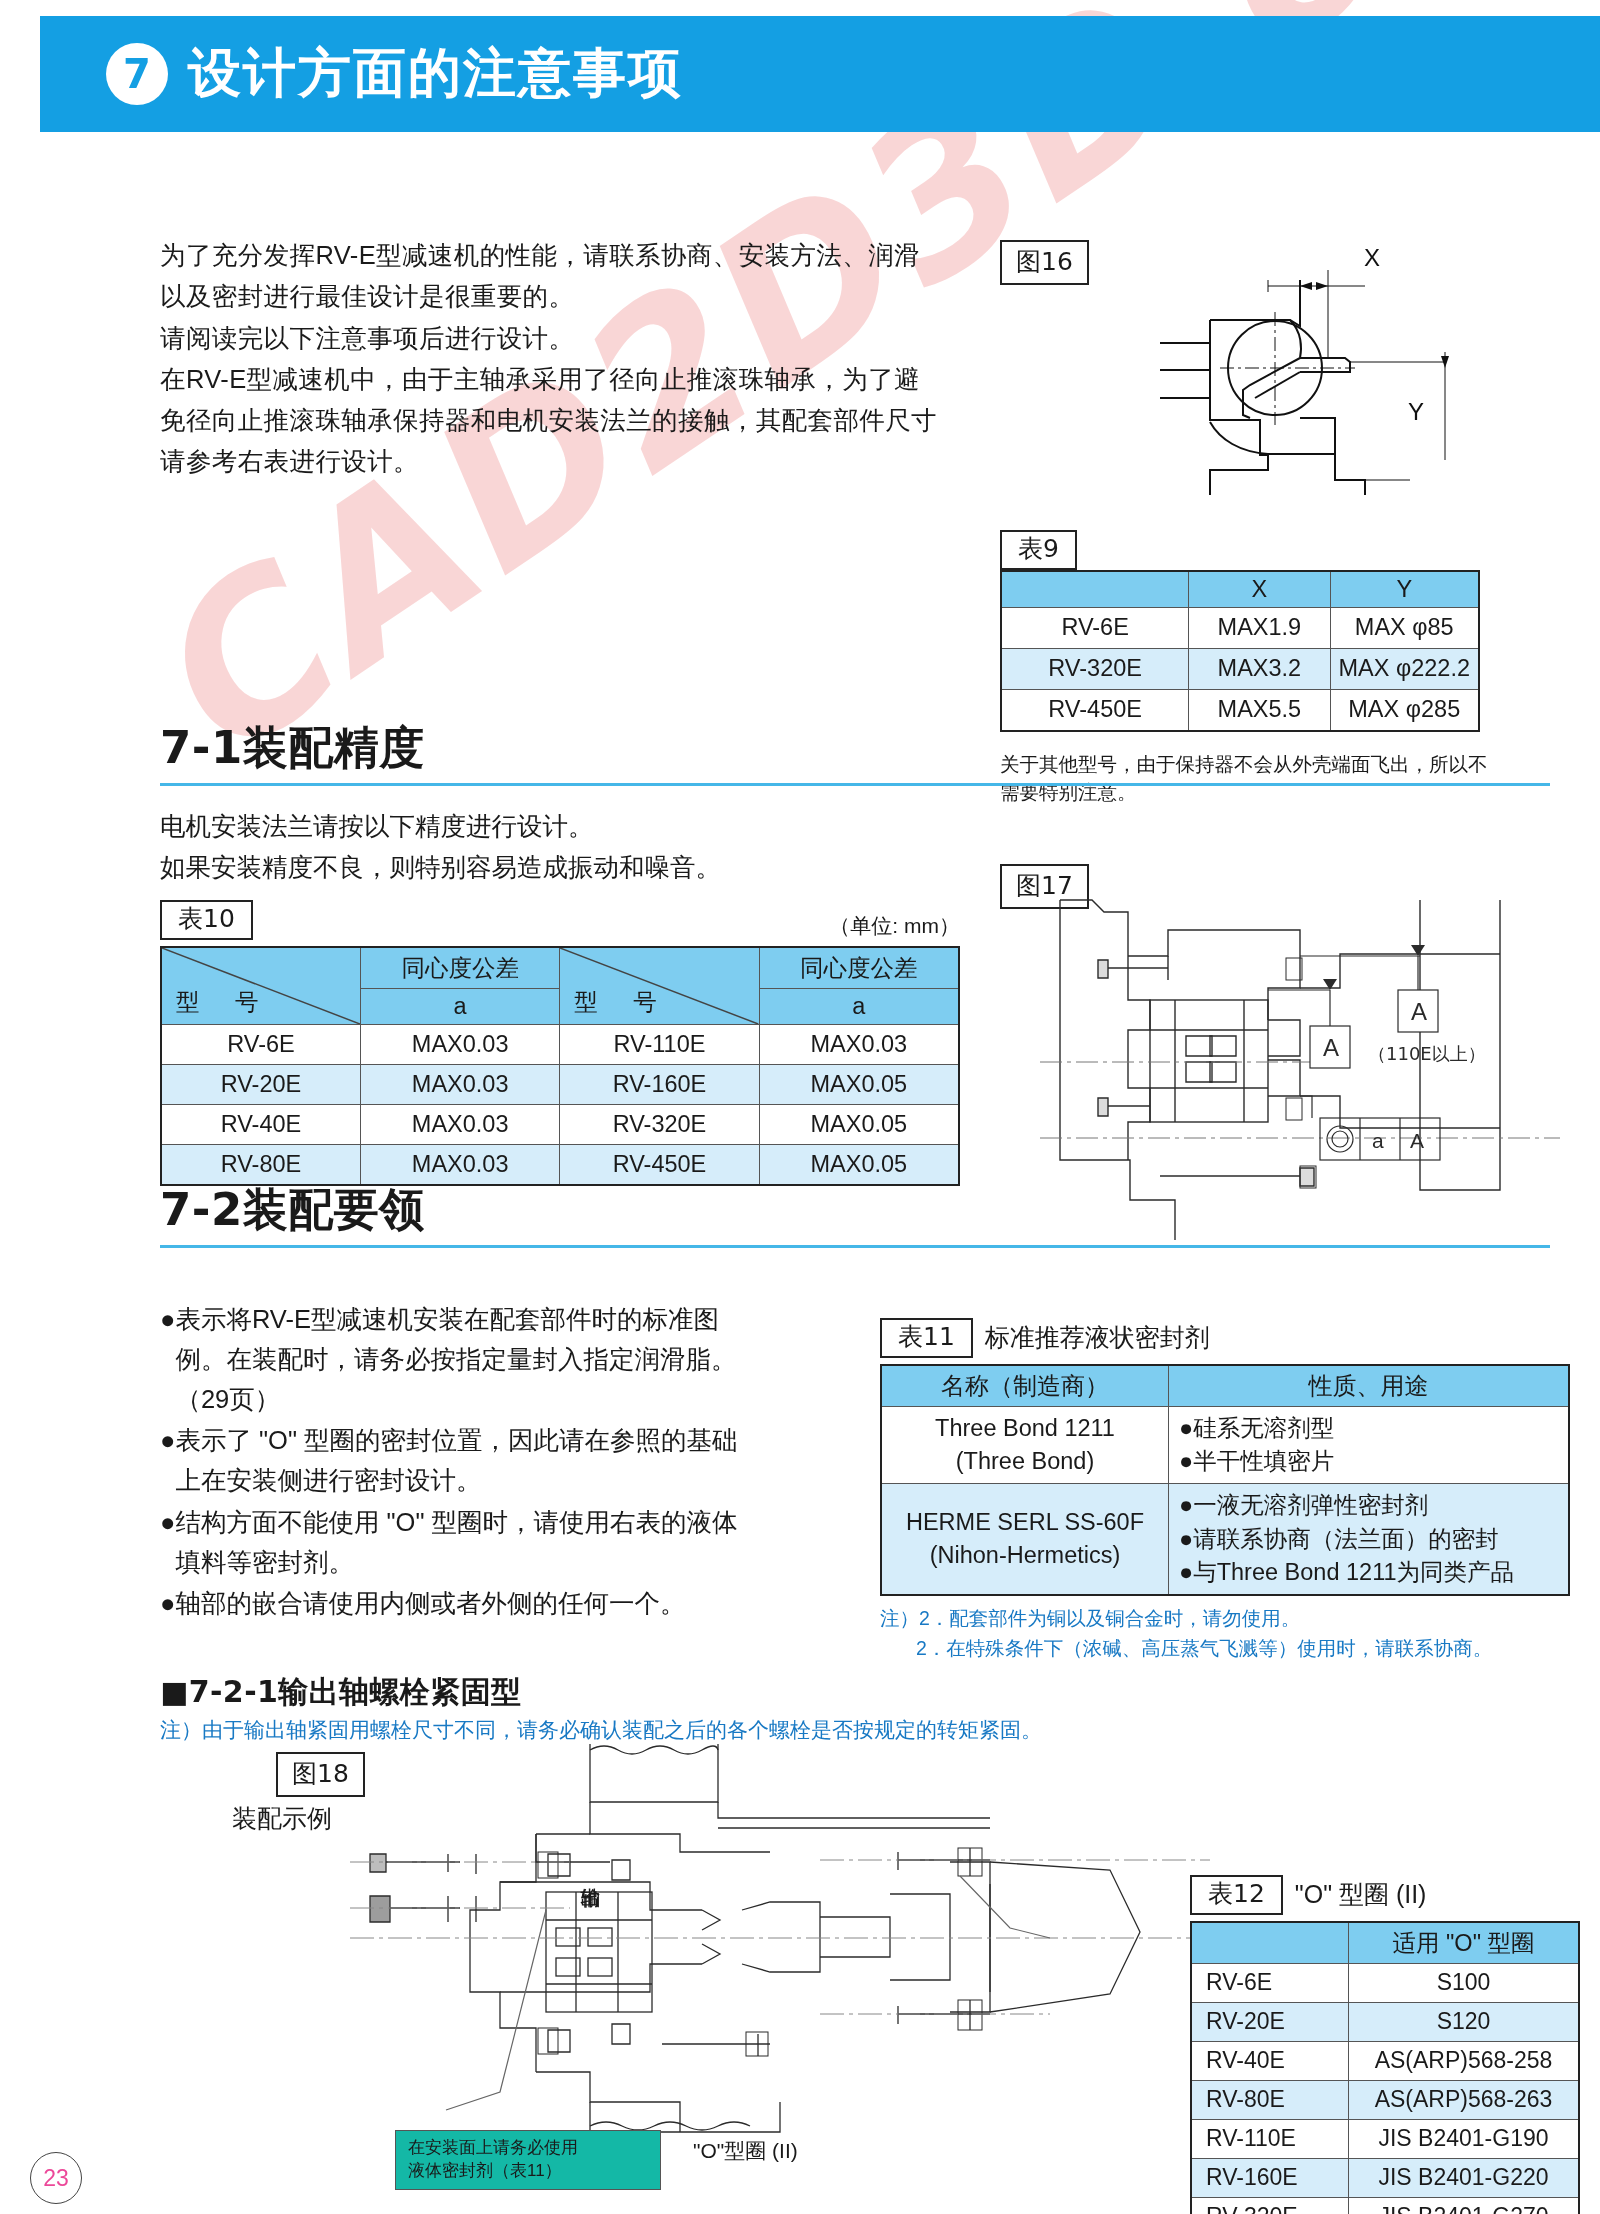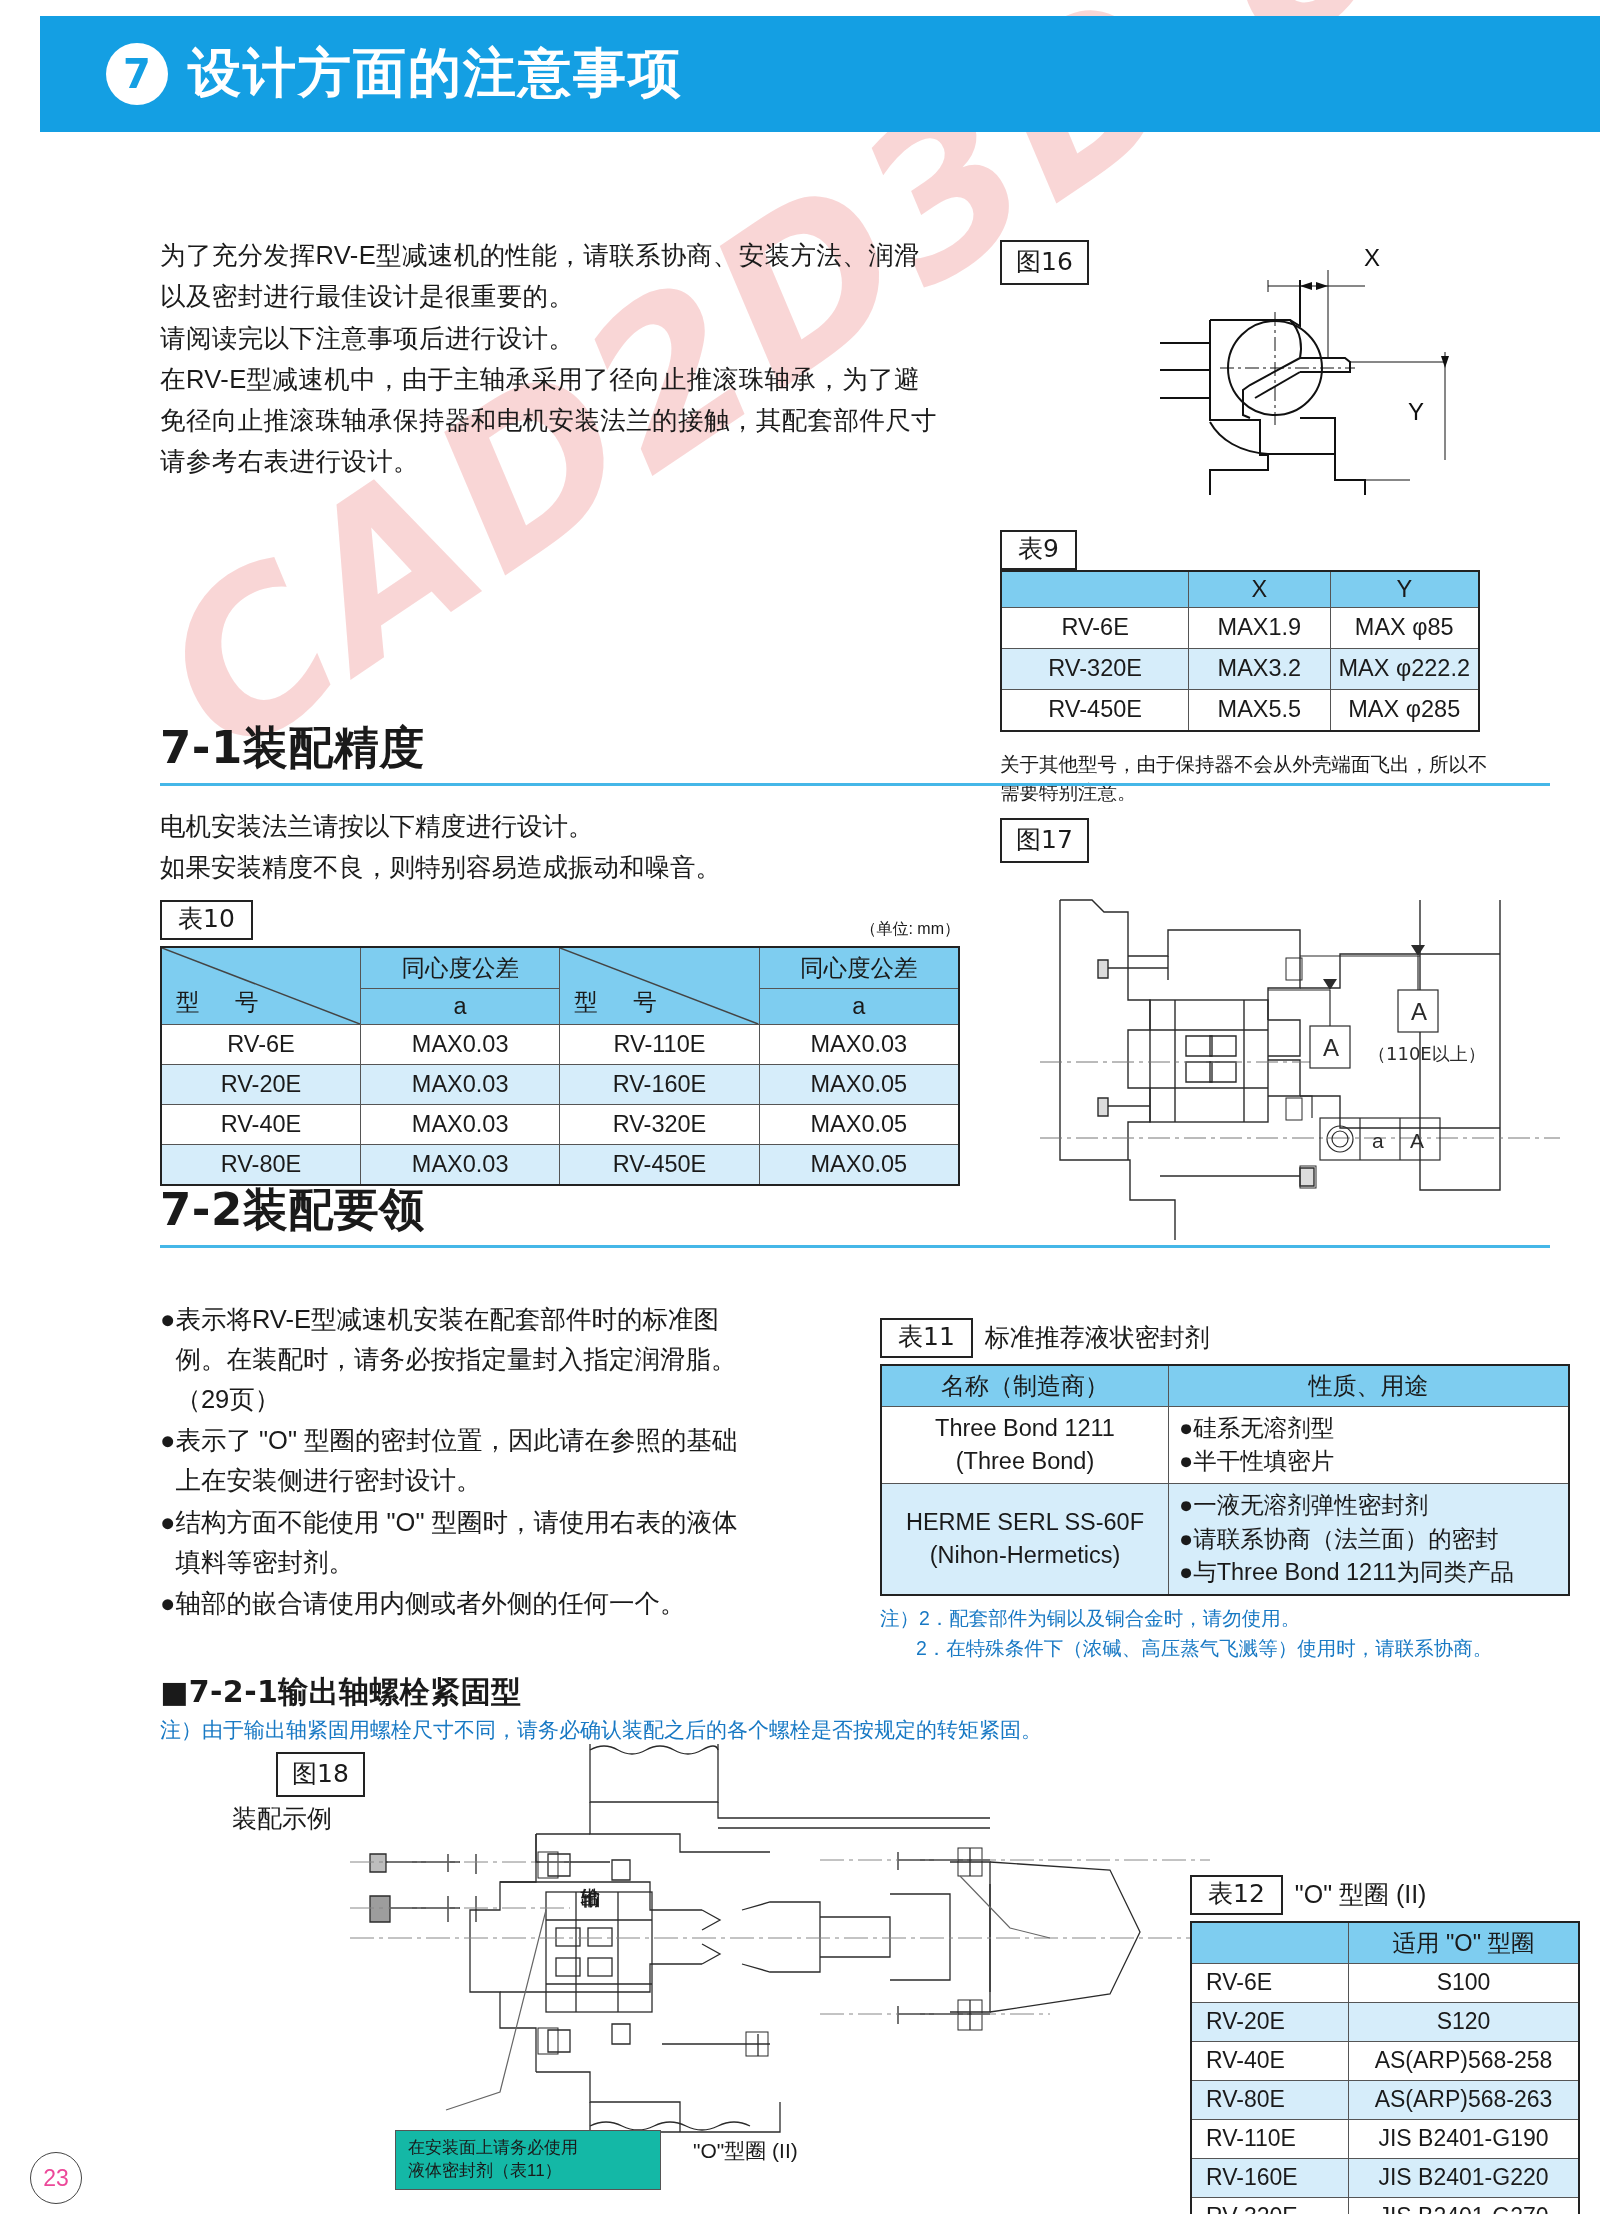--- a/index.html
+++ b/index.html
@@ -60,21 +60,21 @@
     font-size:23.5px;
     font-family:"Liberation Sans","DejaVu Sans",sans-serif;
   }
   table.dt td,table.dt th{
     border:1px solid #555;padding:4px 8px;text-align:center;
     font-weight:normal;white-space:nowrap;
   }
   table.dt{border:2px solid #222;}
   .hd{background:#7ecdf0;}
   .alt{background:#d6edfa;}
-  .unit{font-size:16px;text-align:right;}
+  .unit{font-size:21px;text-align:right;}
 
   
   #t9wrap{position:absolute;left:1000px;top:530px;}
   #t9{width:480px;}
   #t9 td{height:32px;}
   .t9note{
     margin-top:18px;width:500px;font-size:19.5px;line-height:1.45;
   }
 
   
@@ -313,21 +313,21 @@
     <tr class="alt">
       <td>RV-80E</td>
       <td>MAX0.03</td>
       <td>RV-450E</td>
       <td>MAX0.05</td>
     </tr>
   </tbody>
     </table>
 </div>
 
-<div class="figchip" style="left:1000px;top:818px;">图17</div>
+<div class="figchip" style="left:1000px;top:864px;">图17</div>
 <div class="dwg" style="left:1000px;top:860px;">
   <svg width="580" height="390" viewBox="0 0 580 390">
     <g fill="none" stroke="#2b2b2b" stroke-width="1.4">
 
       <path d="M60 40 L60 300 L130 300 L130 340 L175 340 L175 380"></path>
       <path d="M60 40 L92 40 L104 52 L128 52 L128 96"></path>
 
       <path d="M128 96 L168 96 L168 70 L300 70 L300 96"></path>
       <path d="M128 96 L128 140 L150 140 L150 170 L128 170 L128 228 L150 228 L150 262 L128 262 L128 300"></path>
       <path d="M300 96 L300 128 L268 128 L268 160"></path>

